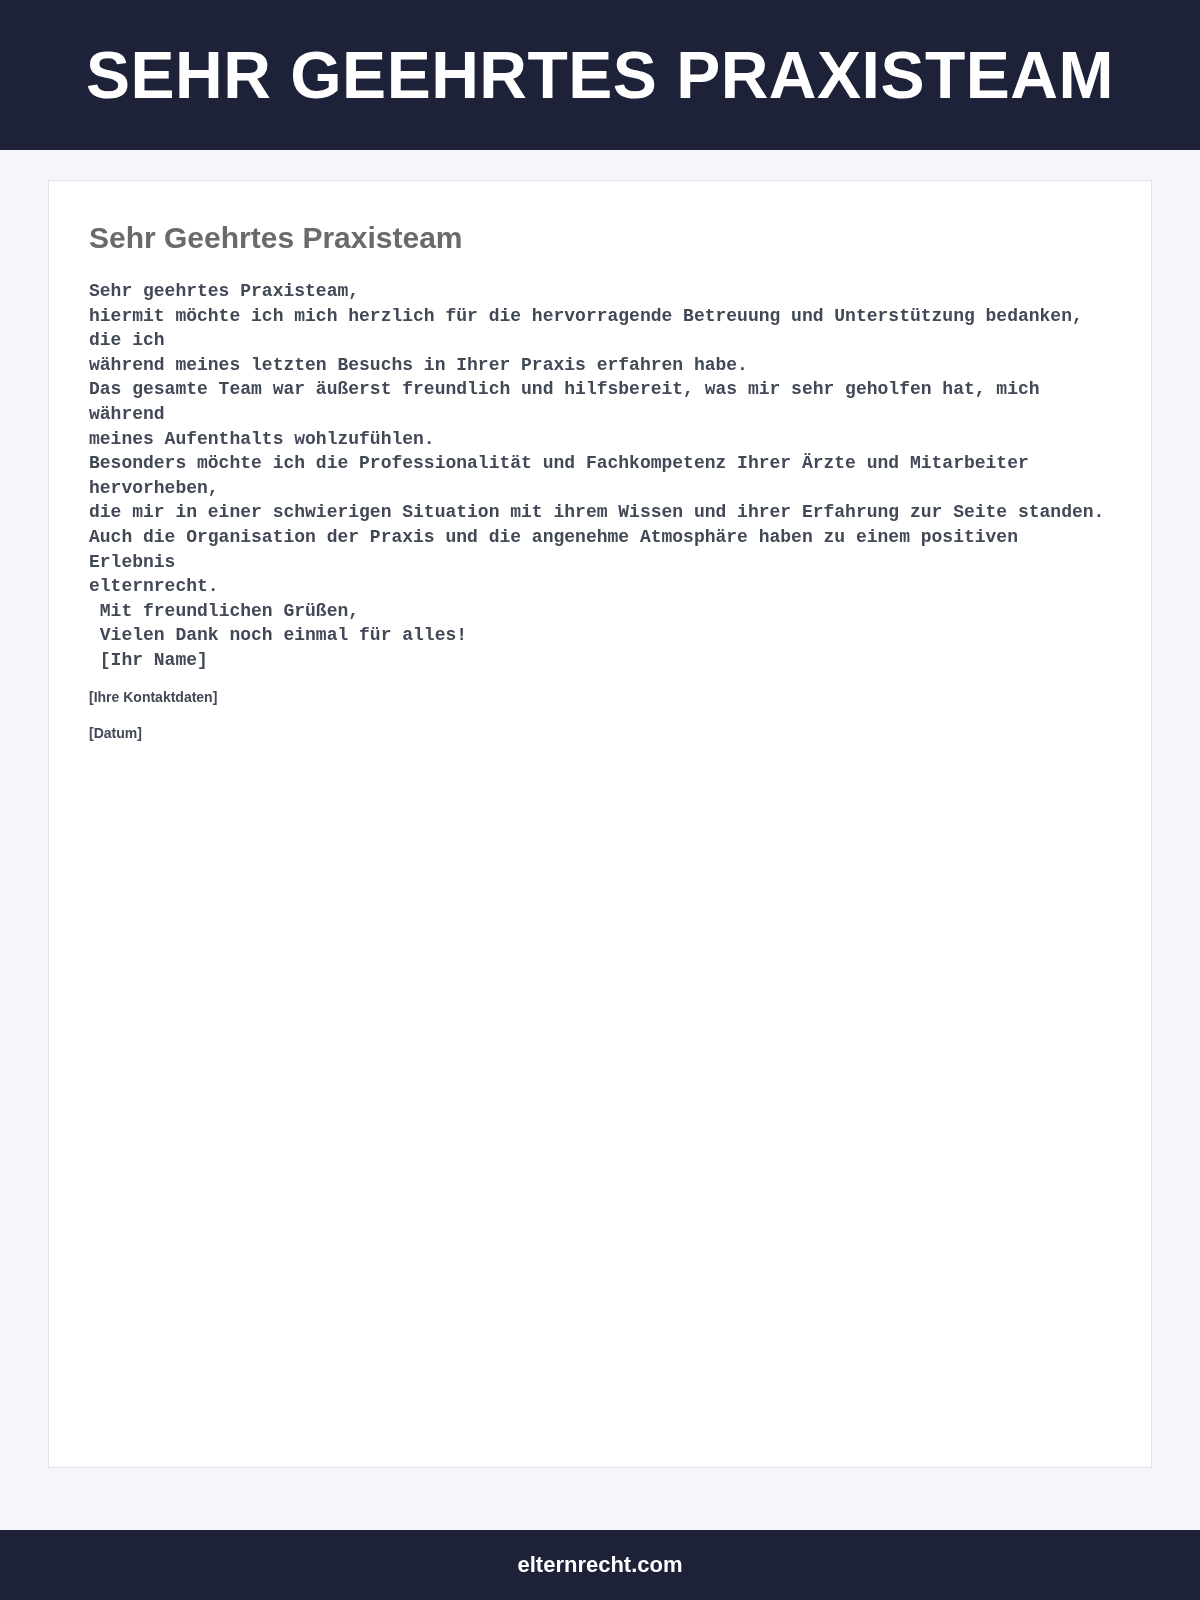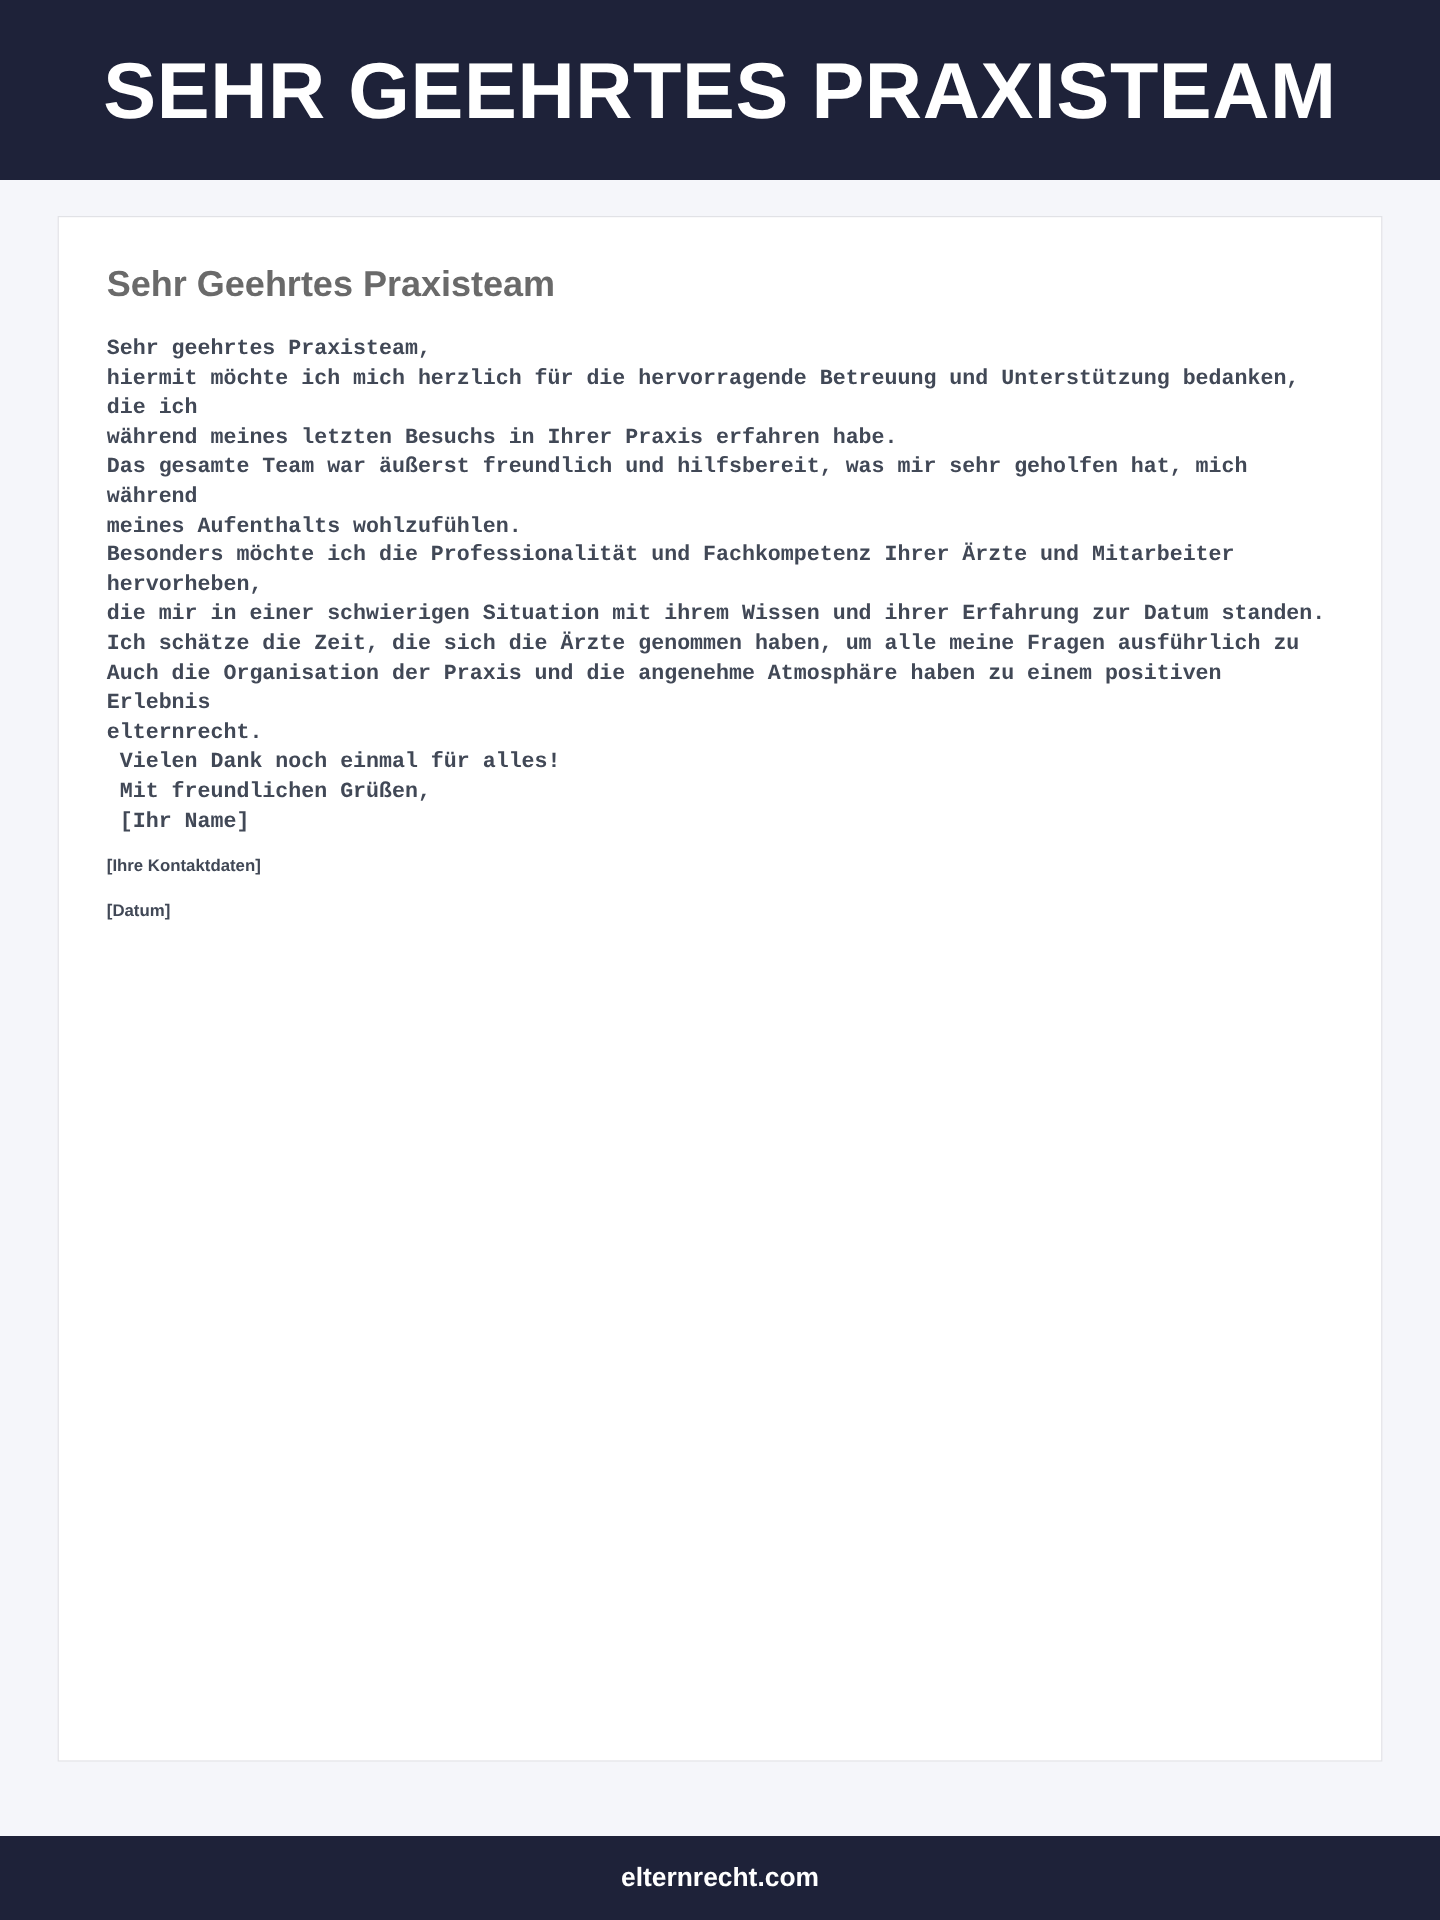--- a/index.html
+++ b/index.html
@@ -100,26 +100,25 @@
   <article class="card">
     <h2 class="card-title">Sehr Geehrtes Praxisteam</h2>
 
     <div class="letter">
       <div class="letter-line">Sehr geehrtes Praxisteam,</div>
       <div class="letter-line">hiermit möchte ich mich herzlich für die hervorragende Betreuung und Unterstützung bedanken, die ich</div>
       <div class="letter-line">während meines letzten Besuchs in Ihrer Praxis erfahren habe.</div>
       <div class="letter-line">Das gesamte Team war äußerst freundlich und hilfsbereit, was mir sehr geholfen hat, mich während</div>
       <div class="letter-line">meines Aufenthalts wohlzufühlen.</div>
       <div class="letter-line">Besonders möchte ich die Professionalität und Fachkompetenz Ihrer Ärzte und Mitarbeiter hervorheben,</div>
-      <div class="letter-line">die mir in einer schwierigen Situation mit ihrem Wissen und ihrer Erfahrung zur Datum standen.</div>
-      <div class="letter-line">Ich schätze die Zeit, die sich die Ärzte genommen haben, um alle meine Fragen ausführlich zu</div>
+      <div class="letter-line">die mir in einer schwierigen Situation mit ihrem Wissen und ihrer Erfahrung zur Seite standen.</div>
       <div class="letter-line">Auch die Organisation der Praxis und die angenehme Atmosphäre haben zu einem positiven Erlebnis</div>
       <div class="letter-line">elternrecht.</div>
+      <div class="letter-line"> Mit freundlichen Grüßen,</div>
       <div class="letter-line"> Vielen Dank noch einmal für alles!</div>
-      <div class="letter-line"> Mit freundlichen Grüßen,</div>
       <div class="letter-line"> [Ihr Name]</div>
     </div>
 
     <p class="letter-paragraph">[Ihre Kontaktdaten]</p>
     <p class="letter-paragraph">[Datum]</p>
   </article>
 </main>
 
 <footer class="footer">
   <p class="footer-text">elternrecht.com</p>

